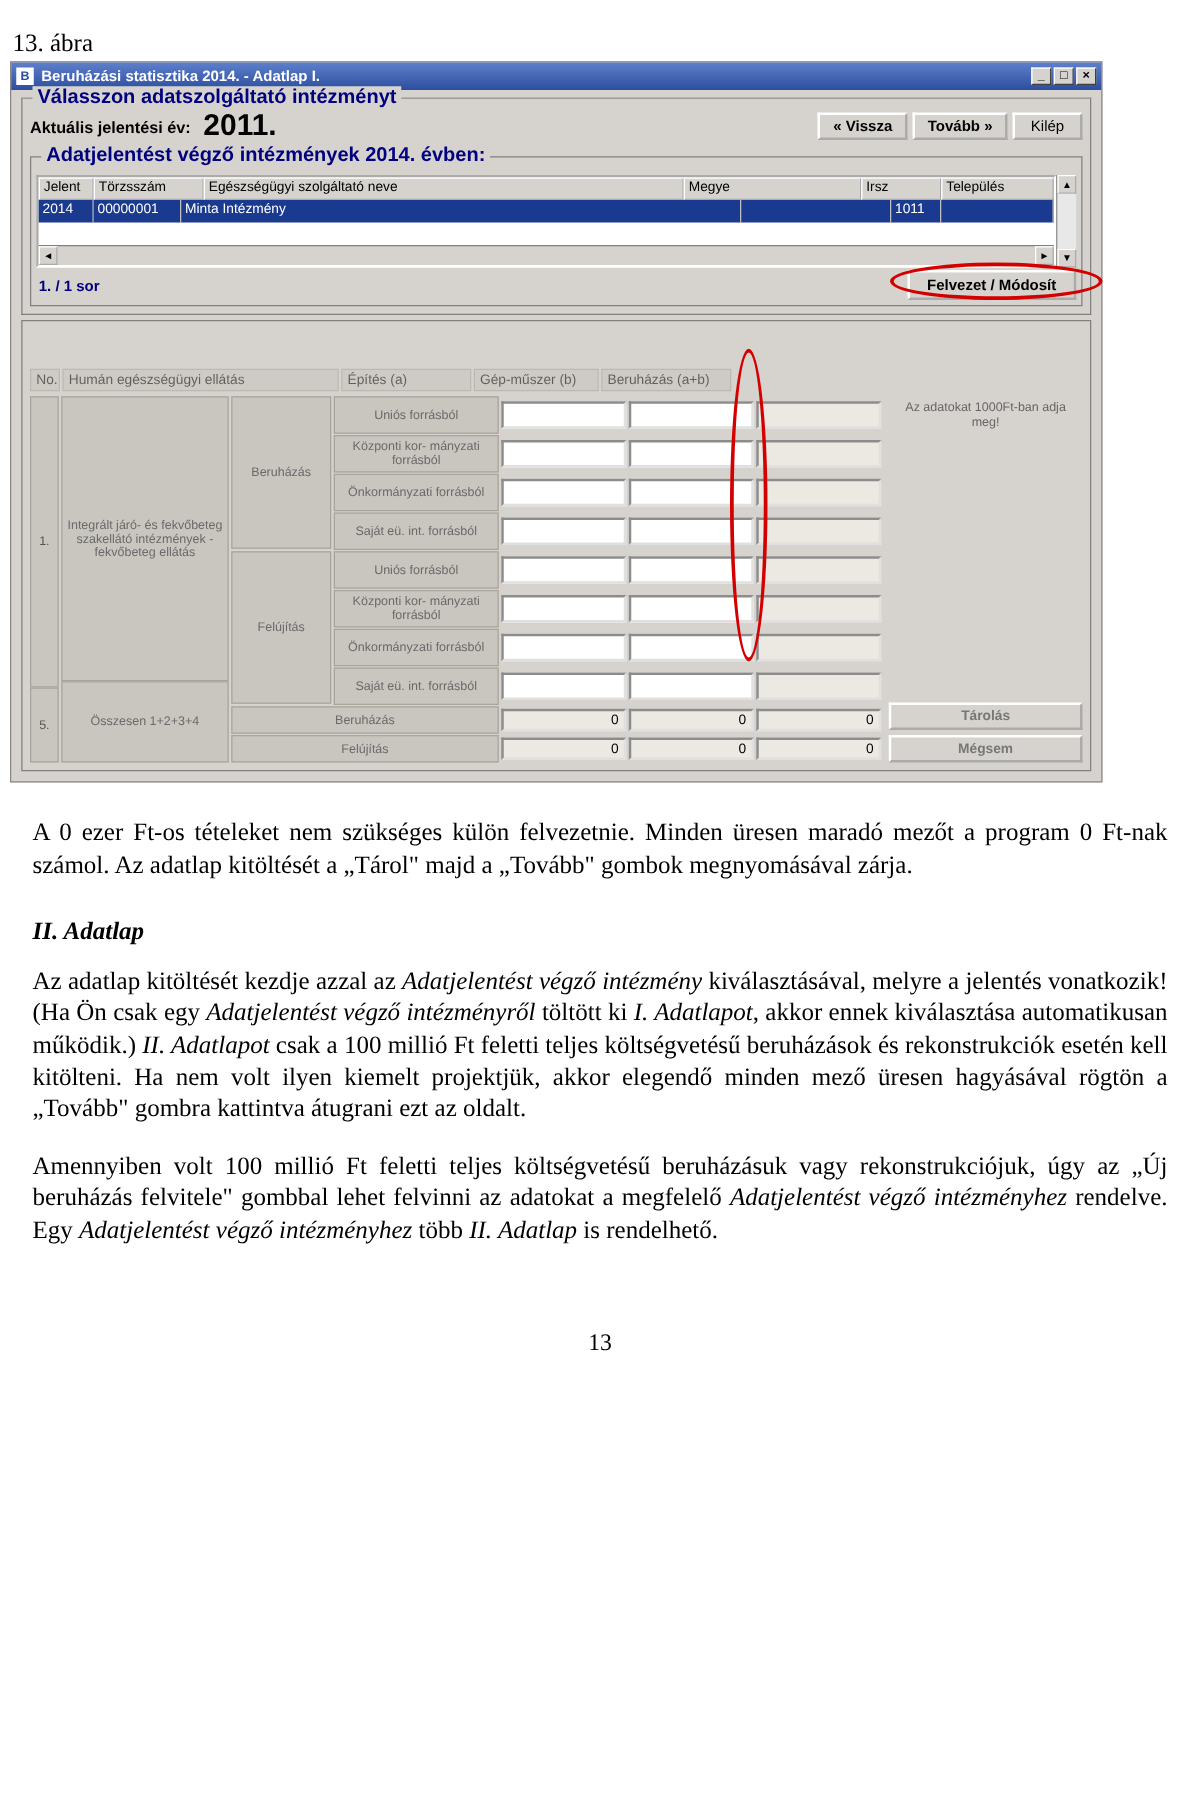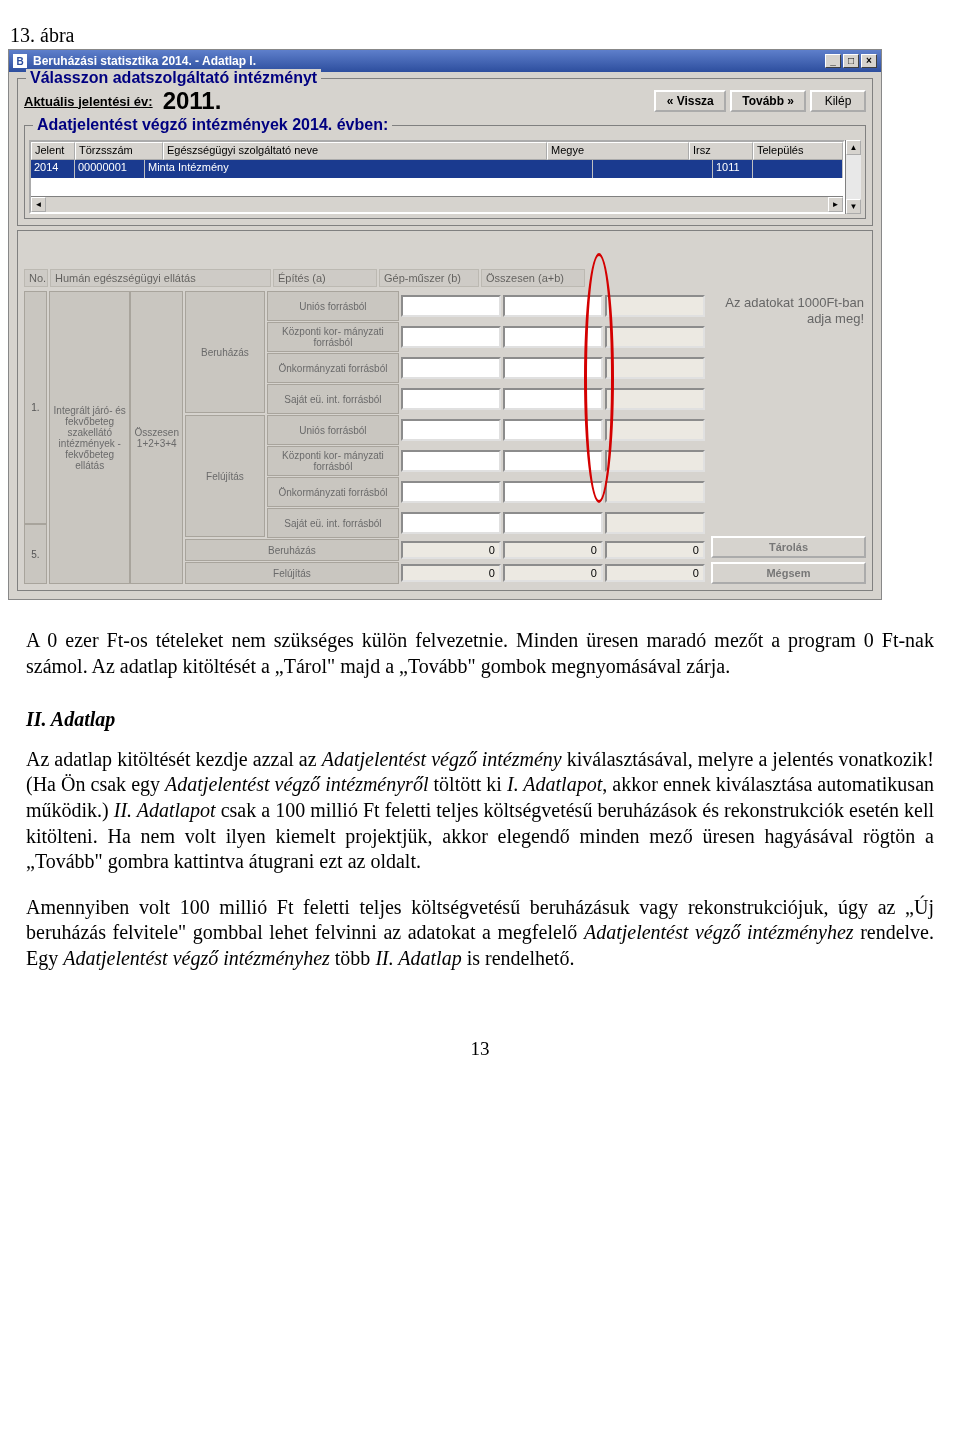--- a/index.html
+++ b/index.html
@@ -69,21 +69,21 @@
     background: #d6d3ce;
     color: #000080;
     font-weight: bold;
     padding: 0 4px;
     font-size: 16px;
   }
   .toprow {
     display:flex; align-items:center; gap:10px;
     margin-bottom: 6px;
   }
-  .year-label { font-weight:bold; color:#000; font-size:13px;text-decoration:underline; }
+  .year-label { font-weight:bold; color:#000; font-size:13px; }
   .year-value { font-weight:bold; font-size:24px; color:#000; }
   .navbtns { margin-left:auto; display:flex; gap:4px; }
   .btn3d {
     background:#d6d3ce;
     border:2px outset #fff;
     font-size:12px;
     font-weight:bold;
     padding:2px 10px;
     min-width:72px;
     text-align:center;
@@ -181,21 +181,21 @@
   .lf-body { display:flex; gap:2px; align-items:stretch; }
   .lf-no {
     width:24px; display:flex; flex-direction:column;
   }
   .lf-no .cell {
     background:#c9c6c0; border:1px solid #a8a49c;
     flex:1; display:flex; align-items:center; justify-content:center;
     font-size:10px; color:#555;
   }
   .lf-ellatascell {
-    width:140px; display:flex; flex-direction:row;
+    width:140px; display:flex; flex-direction:column;
   }
   .lf-ellatascell .cell {
     background:#c9c6c0; border:1px solid #a8a49c;
     flex:1; padding:4px 3px; text-align:center;
     font-size:10px; color:#6a6a6a;
     display:flex; align-items:center; justify-content:center;
   }
   .lf-mid {
     flex:1; display:flex; flex-direction:column; gap:1px;
   }
@@ -217,21 +217,21 @@
     border:2px inset #e0e0e0;
     height:22px; align-self:center;
     color:#000; text-align:right; padding:0 4px; font-size:11px;
   }
   .lf-input.ro { background:#ece9e2; }
   .lf-right {
     width:162px; display:flex; flex-direction:column; gap:4px; align-items:stretch;
     margin-left:4px;
   }
   .lf-note {
-    font-size:13px; color:#666; text-align:right; line-height:1.2;
+    font-size:10px; color:#666; text-align:center; line-height:1.2;
     padding: 4px 2px;
   }
   .lf-rightspacer { flex:1; }
   .lf-btn {
     background:#d6d3ce; border:2px outset #fff;
     text-align:center; padding:3px 0; font-size:11px; font-weight:bold;
     color:#777;
   }
   .red-ellipse2 {
     position:absolute;
@@ -307,30 +307,37 @@
               </div>
             </div>
           </div>
           <div class="dt-scroll-v">
             <div class="scroll-btn">▲</div>
             <div class="scroll-track"></div>
             <div class="scroll-btn">▼</div>
           </div>
         </div>
 
+        <div class="footer-row">
+          <div class="rowcount">1. / 1 sor</div>
+          <div class="felvezet-wrap">
+            <div class="felvezet-btn">Felvezet / Módosít</div>
+            <div class="red-ellipse" style="left:-14px; top:-6px; width:170px; height:30px;"></div>
+          </div>
+        </div>
       </div>
     </div>
 
     <div class="lowerform">
       <div class="lf-header">
         <div style="width:24px">No.</div>
         <div style="width:221px">Humán egészségügyi ellátás</div>
         <div style="width:104px">Építés (a)</div>
         <div style="width:100px">Gép-műszer (b)</div>
-        <div style="width:104px">Összesen (a+b)</div>
+        <div style="width:104px">Beruházás (a+b)</div>
         <div style="flex:1; border:none; background:none;"></div>
       </div>
 
       <div class="lf-body">
         <div class="lf-no">
           <div class="cell" style="flex:8">1.</div>
           <div class="cell" style="flex:2">5.</div>
         </div>
         <div class="lf-ellatascell">
           <div class="cell" style="flex:8">Integrált járó- és fekvőbeteg szakellátó intézmények - fekvőbeteg ellátás</div>

